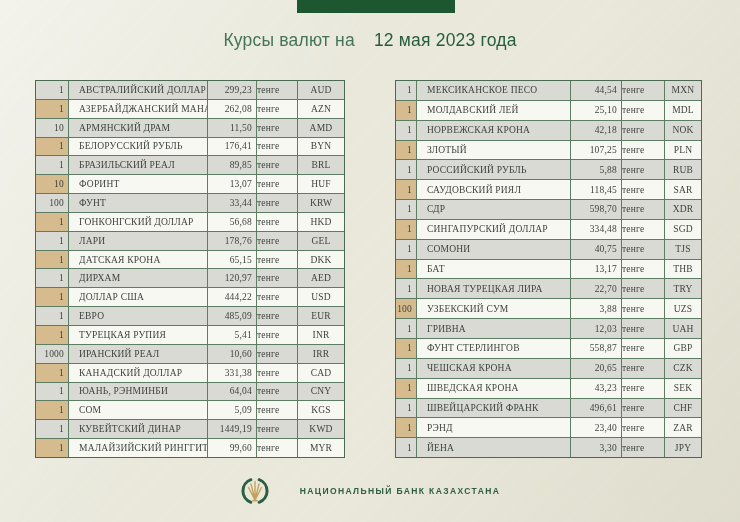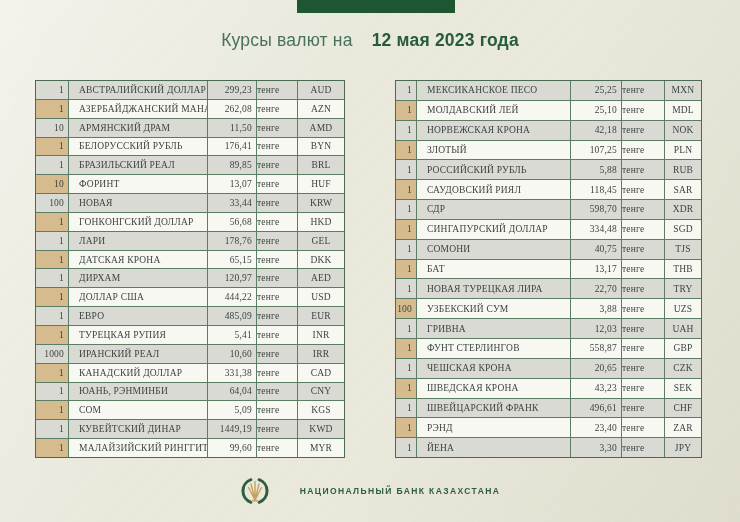--- a/index.html
+++ b/index.html
@@ -23,21 +23,21 @@
     background: #1c5731;
   }
   .title {
     position: absolute; top: 30px; left: 0; width: 740px;
     text-align: center;
     font-family: "Liberation Sans", sans-serif;
     font-size: 17.5px;
     color: #45745a;
     letter-spacing: 0.2px;
   }
-  .title .date { font-weight: bold; color: #265c3b; margin-left: 19px; }
+  .title .date { font-weight: normal; color: #265c3b; margin-left: 19px; }
 
   .rtable {
     position: absolute; top: 80px;
     height: 378px;
     display: flex; flex-direction: column;
     box-sizing: border-box;
     border: 1px solid #4a6b52;
     background: #f8f8f3;
   }
   .rtable.left  { left: 35px;  width: 310px; }
@@ -138,21 +138,21 @@
       </div>
       <div class="row plain">
         <div class="cell qty">10</div>
         <div class="cell name">ФОРИНТ</div>
         <div class="cell rate">13,07</div>
         <div class="cell unit">тенге</div>
         <div class="cell code">HUF</div>
       </div>
       <div class="row shade">
         <div class="cell qty">100</div>
-        <div class="cell name">НОВАЯ</div>
+        <div class="cell name">ФУНТ</div>
         <div class="cell rate">33,44</div>
         <div class="cell unit">тенге</div>
         <div class="cell code">KRW</div>
       </div>
       <div class="row plain">
         <div class="cell qty">1</div>
         <div class="cell name">ГОНКОНГСКИЙ ДОЛЛАР</div>
         <div class="cell rate">56,68</div>
         <div class="cell unit">тенге</div>
         <div class="cell code">HKD</div>
@@ -240,21 +240,21 @@
         <div class="cell rate">99,60</div>
         <div class="cell unit">тенге</div>
         <div class="cell code">MYR</div>
       </div>
     </div>
 
   <div class="rtable right">
       <div class="row shade">
         <div class="cell qty">1</div>
         <div class="cell name">МЕКСИКАНСКОЕ ПЕСО</div>
-        <div class="cell rate">25,25</div>
+        <div class="cell rate">44,54</div>
         <div class="cell unit">тенге</div>
         <div class="cell code">MXN</div>
       </div>
       <div class="row plain">
         <div class="cell qty">1</div>
         <div class="cell name">МОЛДАВСКИЙ ЛЕЙ</div>
         <div class="cell rate">25,10</div>
         <div class="cell unit">тенге</div>
         <div class="cell code">MDL</div>
       </div>

